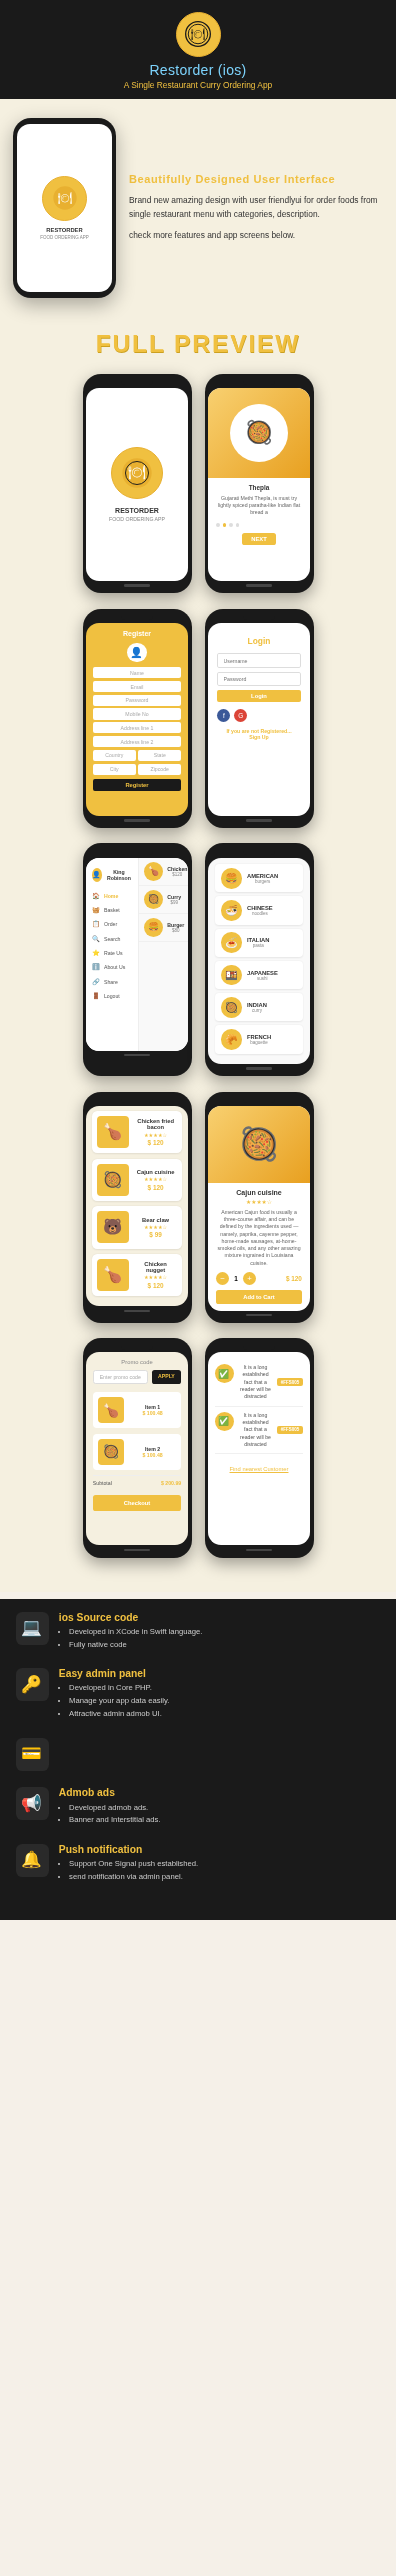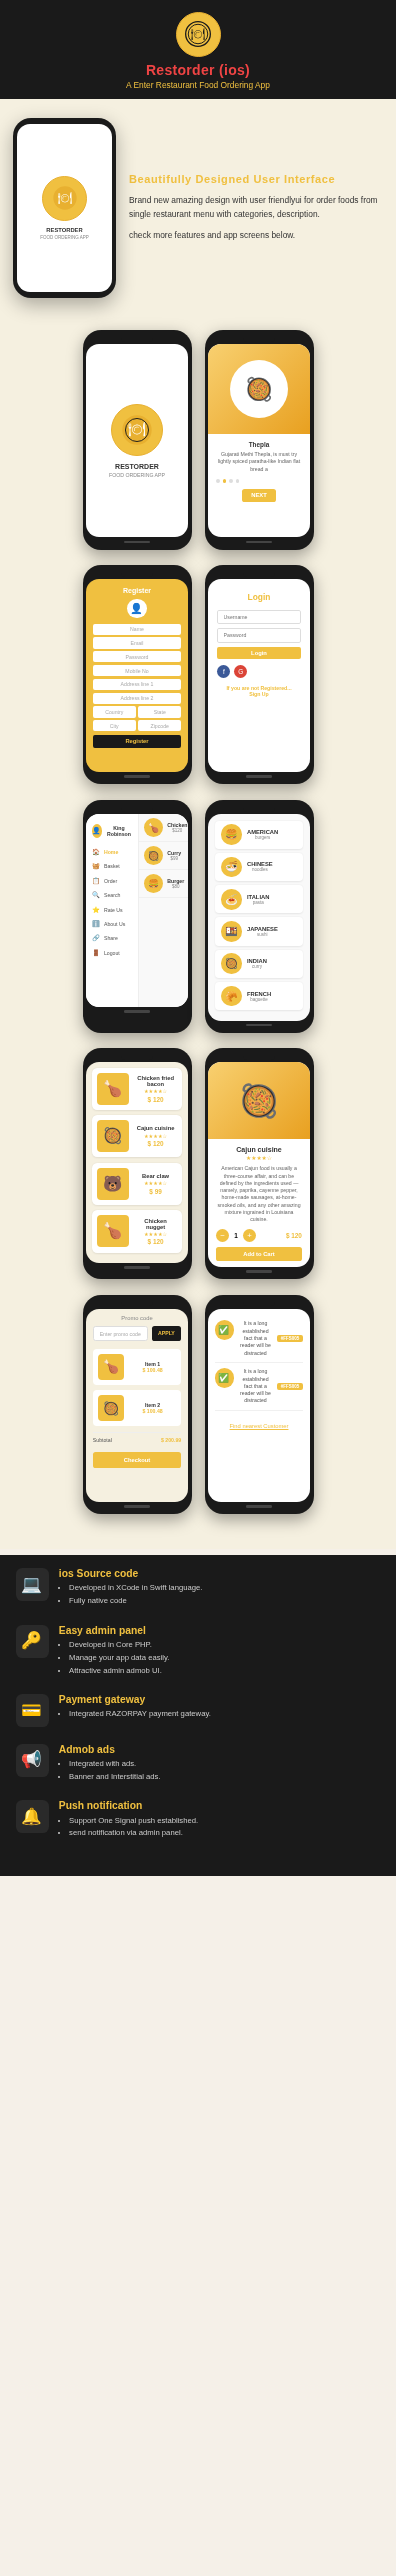--- a/index.html
+++ b/index.html
@@ -25,23 +25,23 @@
       display: flex;
       align-items: center;
       justify-content: center;
       border: 1.9px solid #e8b030;
     }
     .header-logo svg {
       width: 26px;
       height: 26px;
     }
     .header-title {
-      color: #ef4444;
+      color: #7dd3fc;
       font-size: 14px;
-      font-weight: bold;
+      font-weight: normal;
       letter-spacing: 0.3px;
     }
     .header-subtitle {
       color: #f0c040;
       font-size: 8.4px;
       margin-top: 1.9px;
     }
 
     
     .hero {
@@ -794,21 +794,21 @@
 
 <div class="header">
   <div class="header-logo">
     <svg viewBox="0 0 40 40" fill="none" xmlns="http://www.w3.org/2000/svg">
       <circle cx="20" cy="20" r="19" stroke="#1a1a1a" stroke-width="2" fill="#f0c040"></circle>
       <circle cx="20" cy="20" r="15" stroke="#1a1a1a" stroke-width="1.5" fill="none"></circle>
       <text x="20" y="26" text-anchor="middle" font-size="18" fill="#1a1a1a">🍽</text>
     </svg>
   </div>
   <div class="header-title">Restorder (ios)</div>
-  <div class="header-subtitle">A Enter Restaurant Food Ordering App</div>
+  <div class="header-subtitle">A Single Restaurant Curry Ordering App</div>
 </div>
 
 <div class="hero">
   <div class="hero-phone-wrap">
     <div class="hero-phone">
       <div class="hero-phone-screen">
         <div class="hero-screen-logo">
           <svg viewBox="0 0 40 40" width="26" height="26">
             <circle cx="20" cy="20" r="18" fill="#e8b030"></circle>
             <text x="20" y="26" text-anchor="middle" font-size="18" fill="#fff">🍽</text>
@@ -820,20 +820,21 @@
     </div>
   </div>
   <div class="hero-text">
     <div class="hero-badge">Beautifully  Designed  User Interface</div>
     <div class="hero-desc">Brand new amazing design with user friendlyui for order foods from single restaurant menu with categories, description.</div>
     <div class="hero-desc2">check more features and app screens below.</div>
   </div>
 </div>
 
 <div class="full-preview">
+  <div class="full-preview-title">FULL PREVIEW</div>
 
   <div class="screens-row">
 
     <div class="phone-mockup">
       <div class="phone-notch"></div>
       <div class="phone-screen">
         <div class="screen-splash">
           <div class="logo-circle">
             <svg viewBox="0 0 50 50" width="32" height="32">
               <circle cx="25" cy="25" r="23" fill="#e8b030"></circle>
@@ -1170,34 +1171,28 @@
         <ul class="feature-desc">
           <li>Developed in Core PHP.</li>
           <li>Manage your app data easily.</li>
           <li>Attractive admin admob UI.</li>
         </ul>
       </div>
     </div>
 
     <div class="feature-item">
       <div class="feature-icon-wrap">💳</div>
-      <div class="feature-content">
-        <div class="feature-name">Payment gateway</div>
-        <ul class="feature-desc">
-          <li>Integrated RAZORPAY payment gateway.</li>
-        </ul>
-      </div>
     </div>
 
     <div class="feature-item">
       <div class="feature-icon-wrap">📢</div>
       <div class="feature-content">
         <div class="feature-name">Admob ads</div>
         <ul class="feature-desc">
-          <li>Integrated with ads.</li>
+          <li>Developed admob ads.</li>
           <li>Banner and Interstitial ads.</li>
         </ul>
       </div>
     </div>
 
     <div class="feature-item">
       <div class="feature-icon-wrap">🔔</div>
       <div class="feature-content">
         <div class="feature-name">Push notification</div>
         <ul class="feature-desc">

